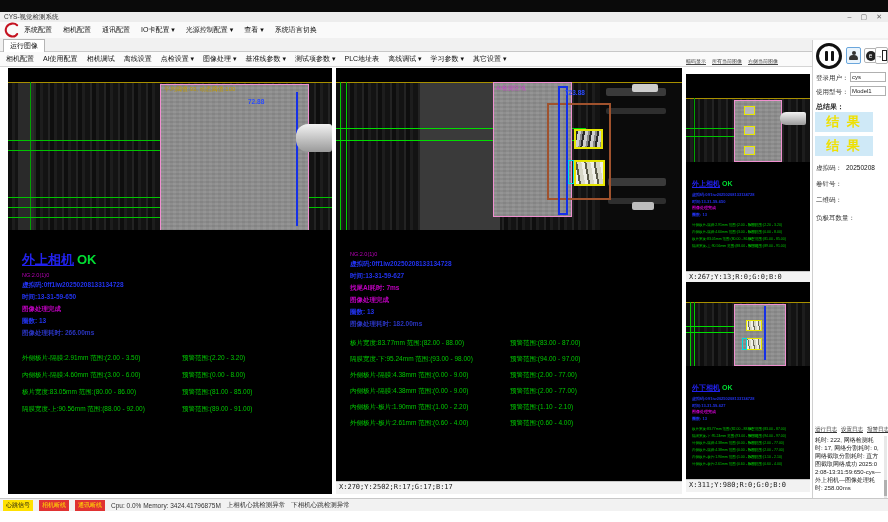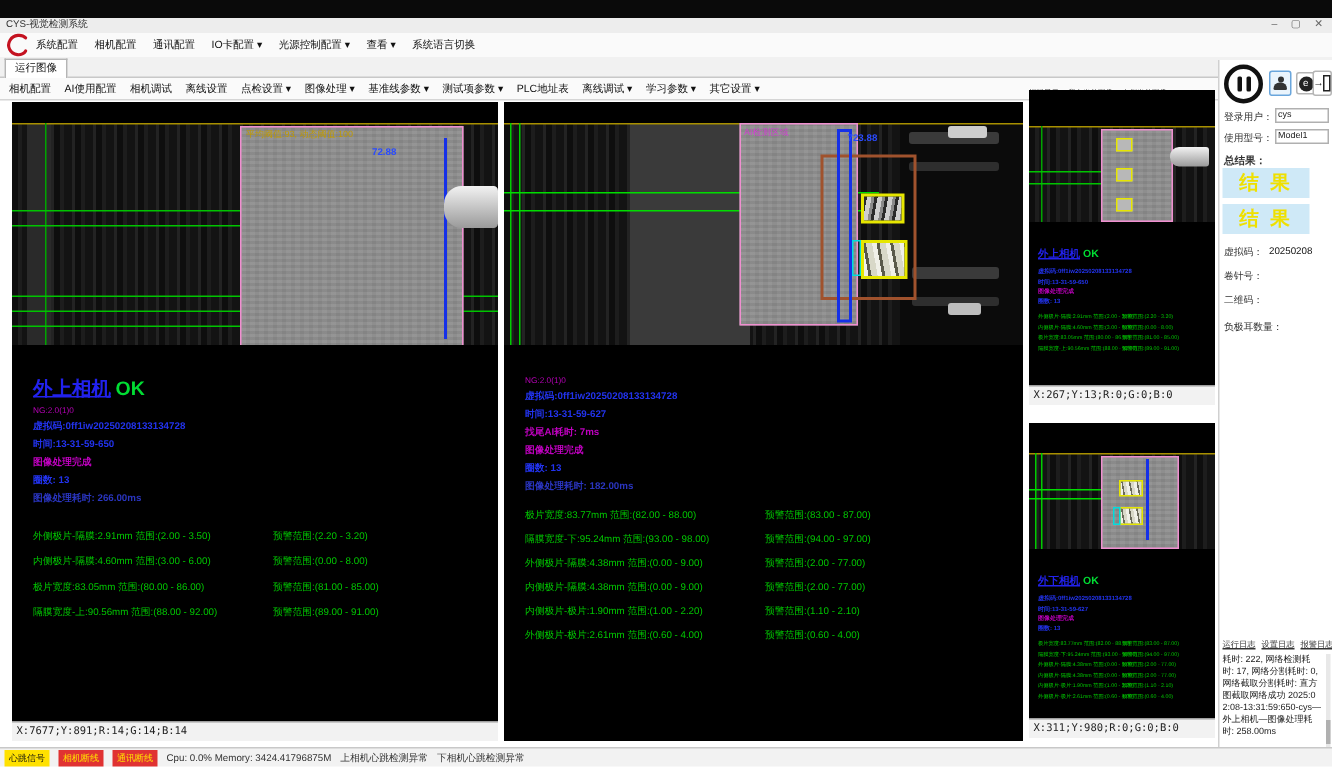--- a/index.html
+++ b/index.html
@@ -181,21 +181,20 @@
       <div class="mrow">
           <span class="mg c1">极片宽度:83.05mm 范围:(80.00 - 86.00)</span>
           <span class="mg">预警范围:(81.00 - 85.00)</span>
         </div>
       <div class="mrow">
           <span class="mg c1">隔膜宽度-上:90.56mm 范围:(88.00 - 92.00)</span>
           <span class="mg">预警范围:(89.00 - 91.00)</span>
         </div>
     </div>
 
-    <div class="vstatus">X:7677;Y:891;R:14;G:14;B:14</div>
   </div>
 
   <div class="abs view" style="left:336px;top:68px;width:346px;height:426px;">
     <div class="band" style="left:0;top:14px;width:346px;height:148px;">
       <div class="abs" style="left:84px;top:0;width:80px;height:148px;background:#3a3a3a;"></div>
       <div class="abs" style="left:264px;top:0;width:82px;height:148px;background:#0b0b0b;"></div>
       <div class="slat" style="left:270px;top:6px;width:60px;height:8px;"></div>
       <div class="slat" style="left:270px;top:26px;width:60px;height:6px;background:#2e2e2e;"></div>
       <div class="slat" style="left:272px;top:96px;width:58px;height:8px;"></div>
       <div class="slat" style="left:272px;top:116px;width:58px;height:6px;background:#2e2e2e;"></div>
@@ -243,29 +242,30 @@
       <div class="mrow" style="margin-bottom:7px;">
           <span class="mg c1">内侧极片-极片:1.90mm 范围:(1.00 - 2.20)</span>
           <span class="mg">预警范围:(1.10 - 2.10)</span>
         </div>
       <div class="mrow" style="margin-bottom:7px;">
           <span class="mg c1">外侧极片-极片:2.61mm 范围:(0.60 - 4.00)</span>
           <span class="mg">预警范围:(0.60 - 4.00)</span>
         </div>
     </div>
 
+    <div class="vstatus">X:270;Y:2502;R:17;G:17;B:17</div>
   </div>
 
   <div class="abs minitabs">
     <span>幅码显示</span>
     <span>所有当前图像</span>
     <span>右侧当前图像</span>
   </div>
 
-  <div class="abs view" style="left:686px;top:60px;width:124px;height:210px;">
+  <div class="abs view" style="left:686px;top:74px;width:124px;height:210px;">
     <div class="band" style="left:0;top:24px;width:124px;height:64px;">
       <div class="yline"></div>
       <div class="gv" style="left:8px;top:0;height:64px;"></div>
       <div class="gh" style="left:0;top:30px;width:48px;"></div>
       <div class="gh" style="left:0;top:38px;width:48px;"></div>
       <div class="pinkrect" style="left:48px;top:2px;width:46px;height:60px;"></div>
       <div class="ybox" style="left:58px;top:8px;width:9px;height:7px;border-width:1px;background:#b8b8b8;"></div>
       <div class="ybox" style="left:58px;top:28px;width:9px;height:7px;border-width:1px;background:#b8b8b8;"></div>
       <div class="ybox" style="left:58px;top:48px;width:9px;height:7px;border-width:1px;background:#b8b8b8;"></div>
       <div class="roller" style="left:94px;top:14px;width:26px;height:13px;border-radius:6px 2px 2px 6px;"></div>

